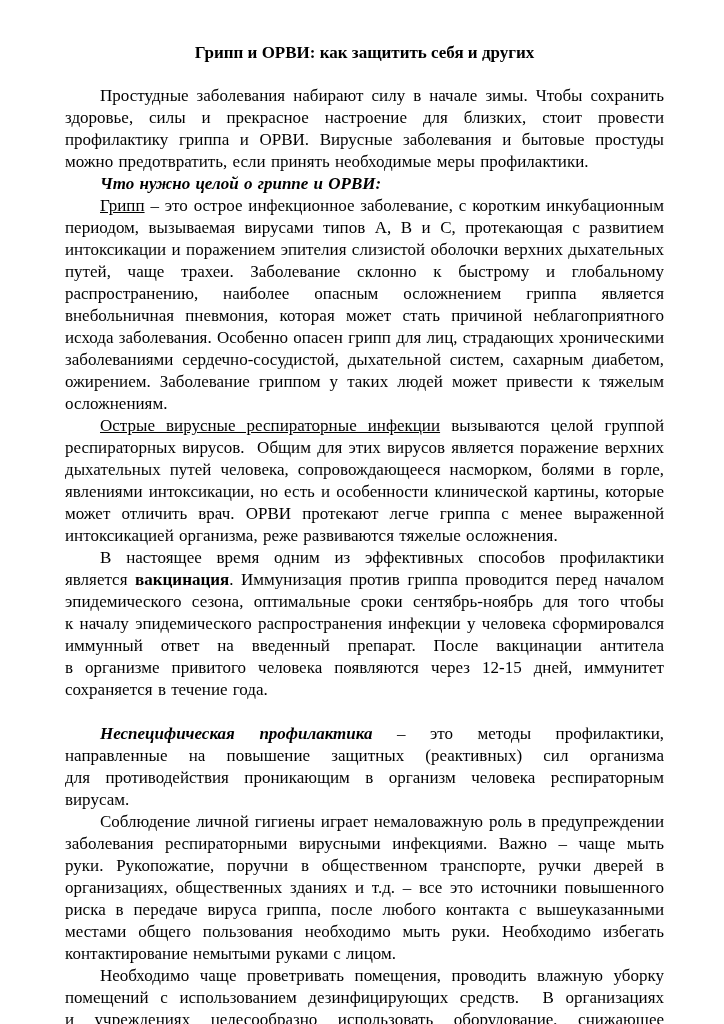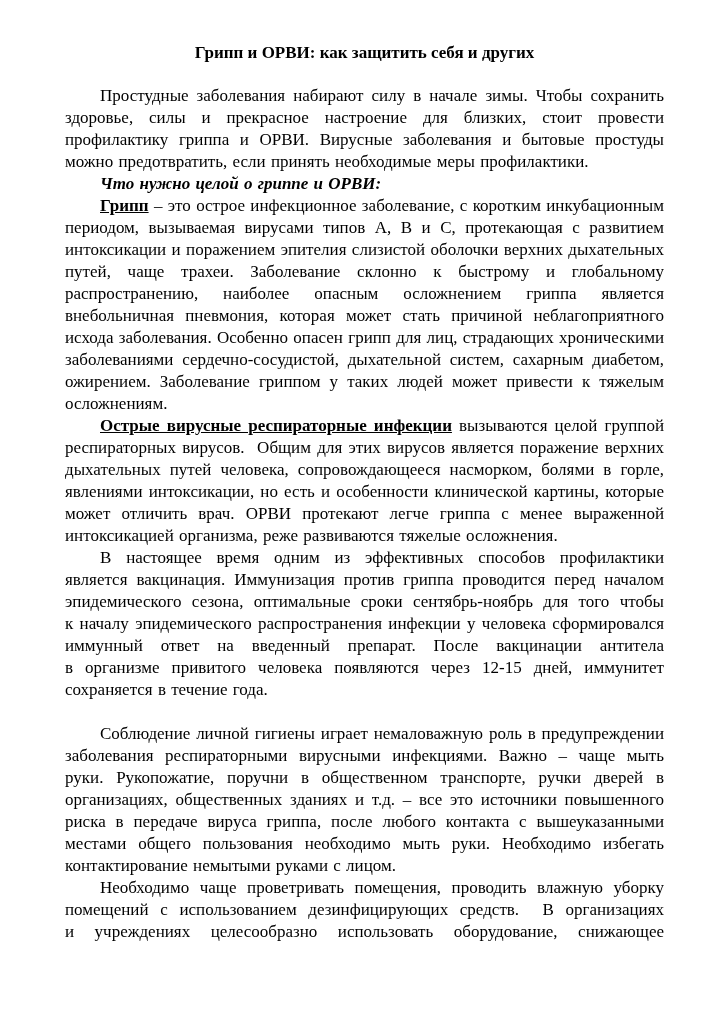--- a/index.html
+++ b/index.html
@@ -26,34 +26,35 @@
     margin: 0;
     font-size: 17px;
     line-height: 22px;
     text-align: justify;
     text-indent: 35px;
     word-spacing: 1px;
   }
   .para.heading { font-weight: bold; font-style: italic; }
   .para.spacer { height: 22px; }
   .para.jlast { text-align-last: justify; }
-  .b { font-weight: normal; }
+  .b { font-weight: bold; }
   .i { font-style: italic; }
-  .u { text-decoration: underline; font-weight: bold; }
+  .u { text-decoration: underline; }
 </style>
 </head>
 <body>
 
 <div class="page">
   <div class="content">
     <p class="doc-title">Грипп и ОРВИ: как защитить себя и других</p>
     <div>
         <p class="para body"><span>Простудные заболевания набирают силу в начале зимы. Чтобы сохранить здоровье, силы и прекрасное настроение для близких, стоит провести профилактику гриппа и ОРВИ. Вирусные заболевания и бытовые простуды можно предотвратить, если принять необходимые меры профилактики.</span></p>
         <p class="para heading"><span>Что нужно целой о гриппе и ОРВИ:</span></p>
         <p class="para body"><span class="u">Грипп</span><span> – это острое инфекционное заболевание, с коротким инкубационным периодом, вызываемая вирусами типов А, В&nbsp;и&nbsp;С, протекающая с&nbsp;развитием интоксикации и поражением эпителия слизистой оболочки верхних дыхательных путей, чаще трахеи. Заболевание склонно к&nbsp;быстрому и&nbsp;глобальному распространению, наиболее опасным осложнением гриппа является внебольничная пневмония, которая может стать причиной неблагоприятного исхода заболевания. Особенно опасен грипп для лиц, страдающих хроническими заболеваниями сердечно-сосудистой, дыхательной систем, сахарным диабетом, ожирением. Заболевание гриппом у&nbsp;таких людей может привести к&nbsp;тяжелым осложнениям.</span></p>
         <p class="para body"><span class="u">Острые вирусные респираторные инфекции</span><span> вызываются целой группой респираторных вирусов. &nbsp;Общим для этих вирусов является поражение верхних дыхательных путей человека, сопровождающееся насморком, болями в&nbsp;горле, явлениями интоксикации, но есть и особенности клинической картины, которые может отличить врач. ОРВИ протекают легче гриппа с&nbsp;менее выраженной интоксикацией организма, реже развиваются тяжелые осложнения.</span></p>
         <p class="para body"><span>В настоящее время одним из эффективных способов профилактики является </span><span class="b">вакцинация</span><span>. Иммунизация против гриппа проводится перед началом эпидемического сезона, оптимальные сроки сентябрь-ноябрь для&nbsp;того чтобы к&nbsp;началу эпидемического распространения инфекции у&nbsp;человека сформировался иммунный ответ на введенный препарат. После вакцинации антитела в&nbsp;организме привитого человека появляются через 12-15 дней, иммунитет сохраняется в&nbsp;течение года.</span></p>
         <p class="para spacer"></p>
+        <p class="para body"><span class="b i">Неспецифическая профилактика</span><span> – это&nbsp;методы профилактики, направленные на&nbsp;повышение защитных (реактивных) сил&nbsp;организма для&nbsp;противодействия проникающим в организм человека респираторным вирусам.</span></p>
         <p class="para body"><span>Соблюдение личной гигиены играет немаловажную роль в предупреждении заболевания респираторными вирусными инфекциями. Важно – чаще мыть руки. Рукопожатие, поручни в общественном транспорте, ручки дверей в организациях, общественных зданиях и т.д. – все это источники повышенного риска в&nbsp;передаче вируса гриппа, после любого контакта с&nbsp;вышеуказанными местами общего пользования необходимо мыть руки. Необходимо избегать контактирование немытыми руками с лицом.</span></p>
         <p class="para body jlast"><span>Необходимо чаще проветривать помещения, проводить влажную уборку помещений с&nbsp;использованием дезинфицирующих средств. &nbsp;В&nbsp;организациях и&nbsp;учреждениях целесообразно использовать оборудование, снижающее</span></p>
       </div>
   </div>
 </div>
 
 </body></html>

